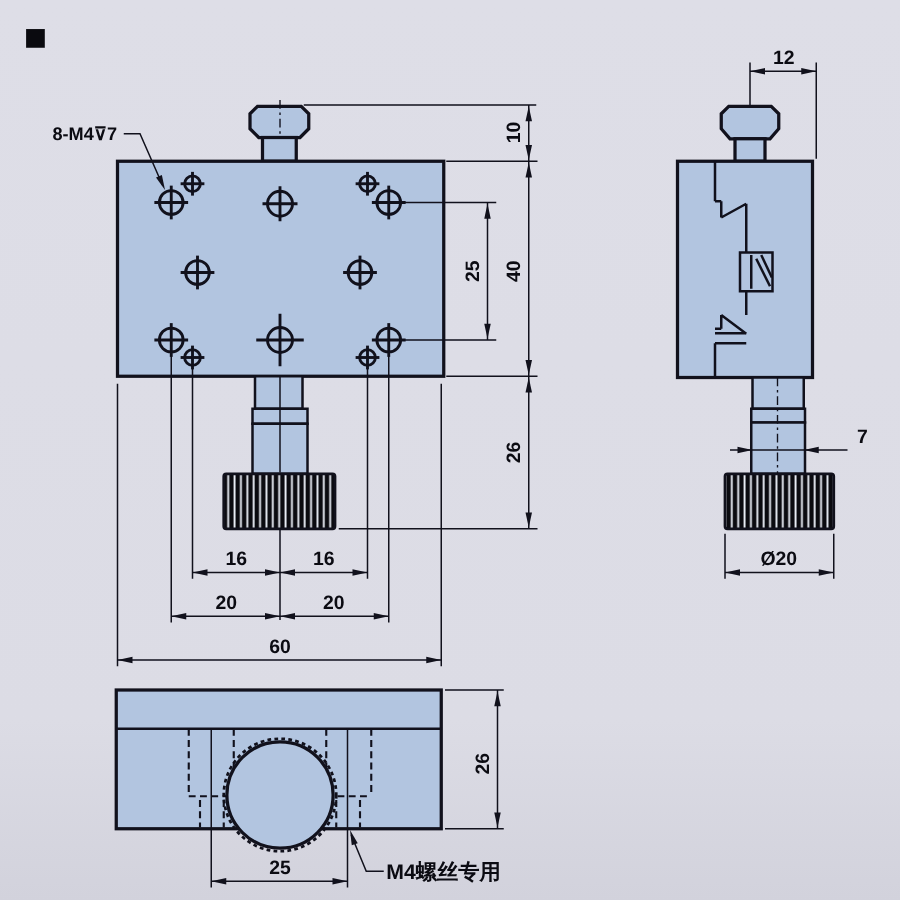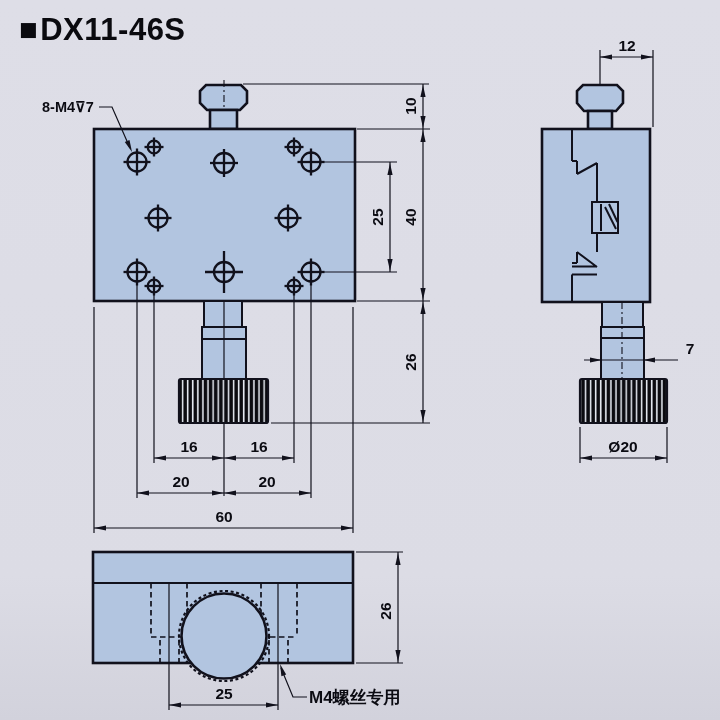--- a/index.html
+++ b/index.html
@@ -32,21 +32,20 @@
   .callout-text{font:700 14.5px "Liberation Sans",sans-serif;fill:#0b0b12;}
   .note-text{font:700 17px "Liberation Sans",sans-serif;fill:#0b0b12;}
 </style>
 </head>
 <body>
 
 <div class="stage">
 
   <div class="title">
     <span>■</span>
-    <span>DX11-46S</span>
   </div>
 
   <svg width="720" height="720" viewBox="0 0 720 720">
     <defs>
       <pattern id="knurl" width="5.1" height="10" patternUnits="userSpaceOnUse">
         <rect width="5.1" height="10" style="fill:var(--knurl)"></rect>
         <rect x="3.3" width="1.5" height="10" fill="#e9edf5"></rect>
       </pattern>
     </defs>
 

